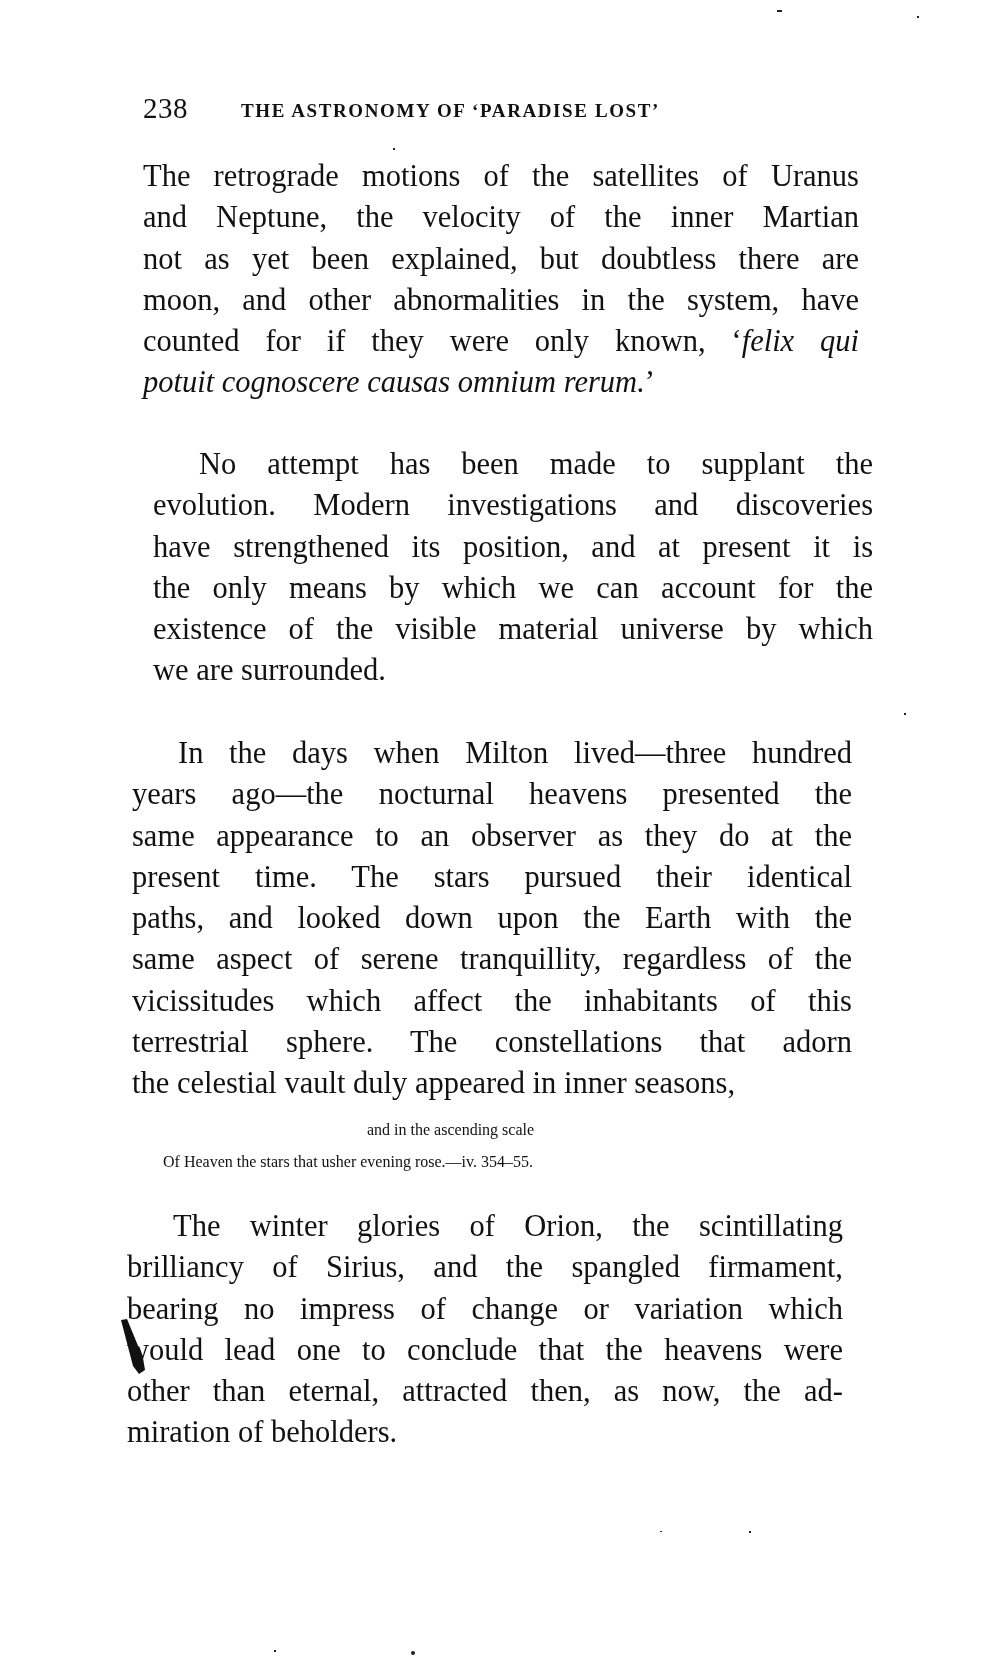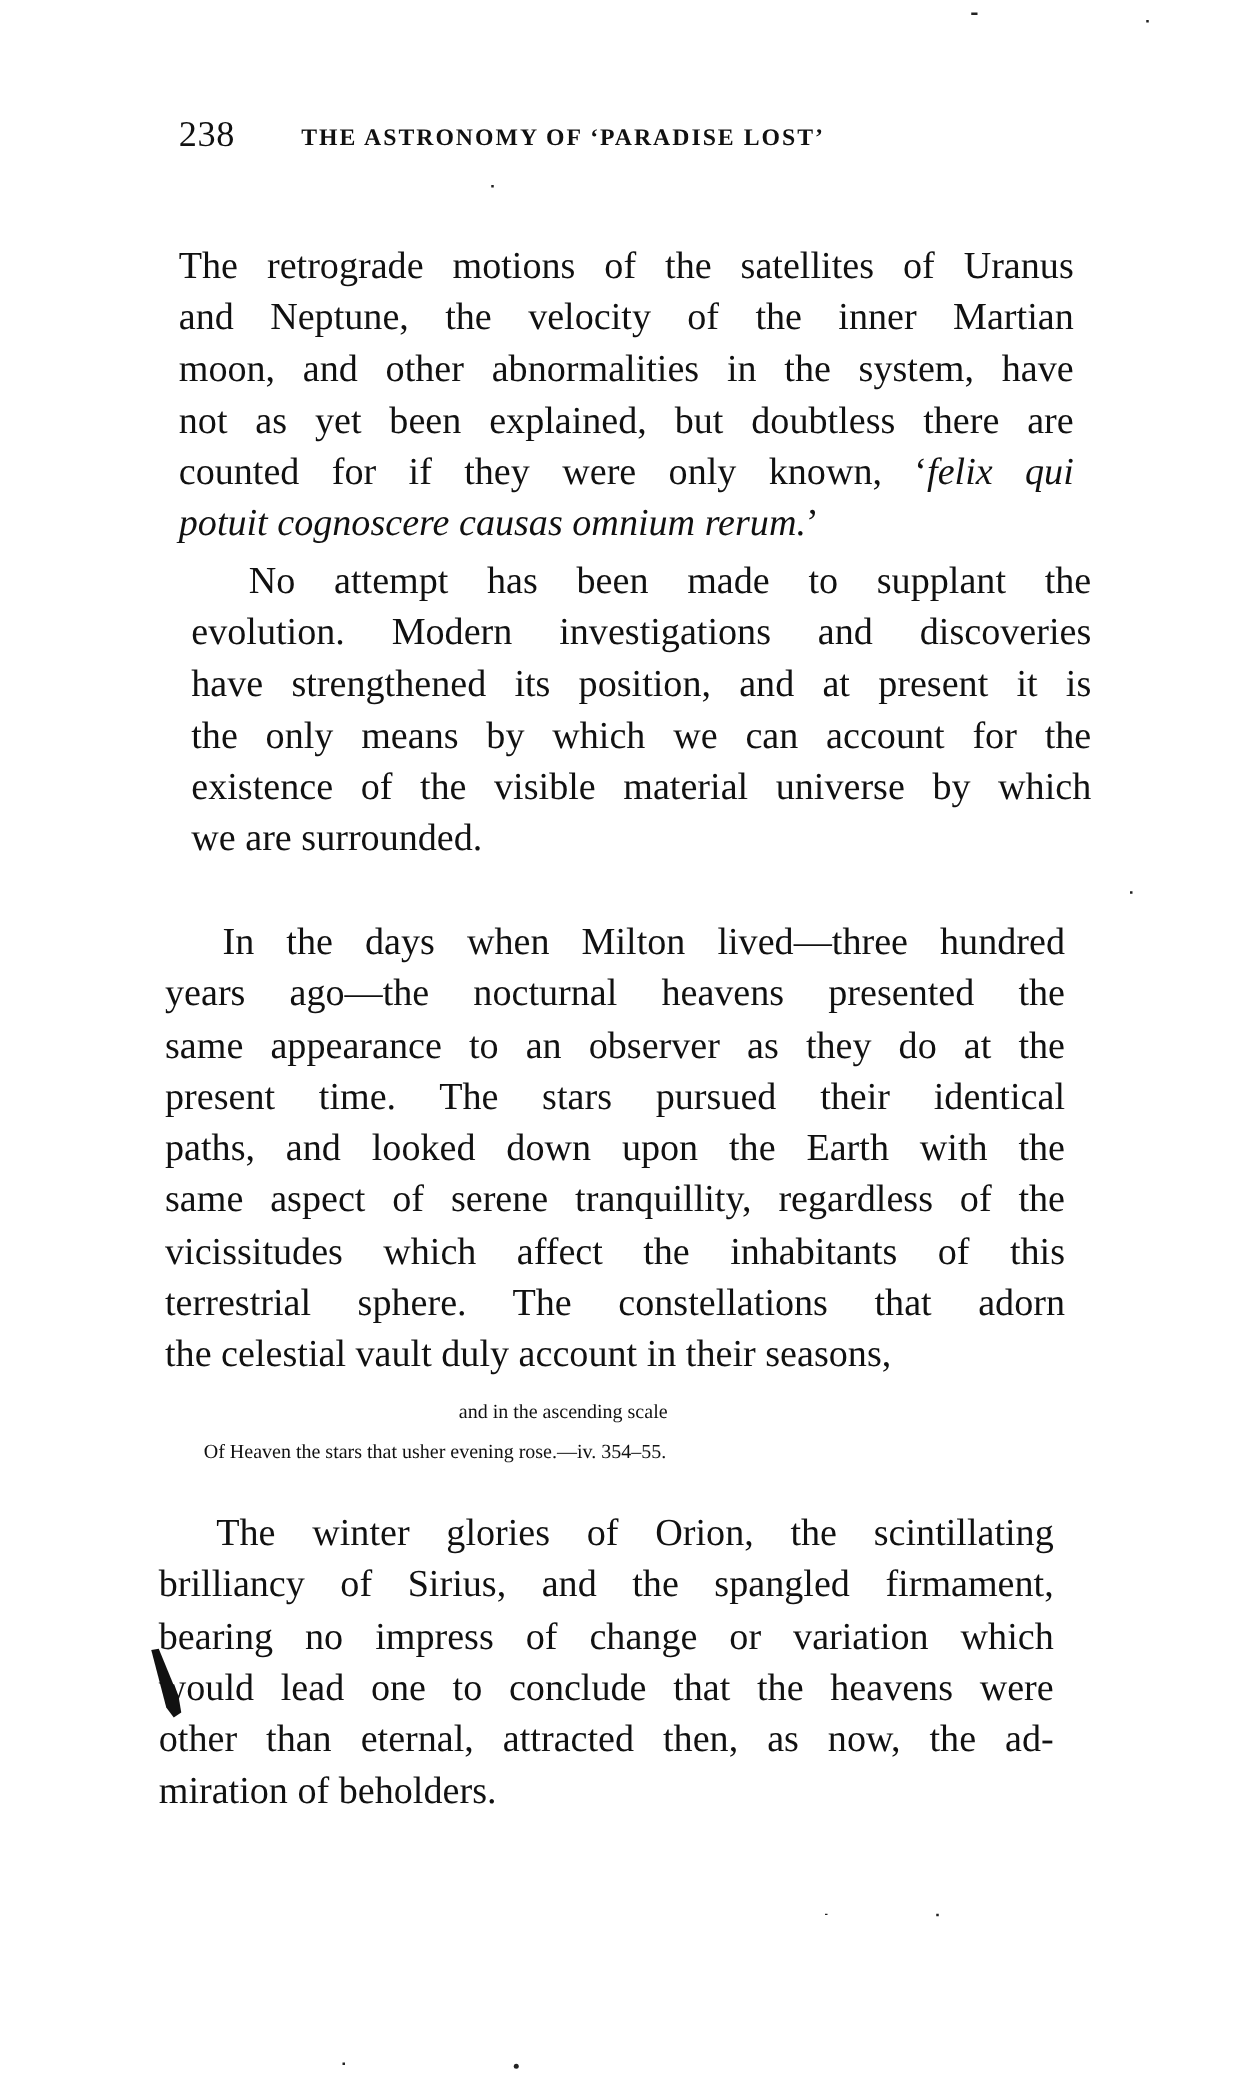--- a/index.html
+++ b/index.html
@@ -64,21 +64,21 @@
     }
     .para .line.last {
       text-align-last: left;
     }
     .para .line.indent {
       padding-left: 46px;
     }
     .italic {
       font-style: italic;
     }
-    #p1 { left: 143px; top: 156px; width: 716px; margin-top: 36px; }
+    #p1 { left: 143px; top: 156px; width: 716px; }
     #p2 { left: 153px; top: 444px; width: 720px; }
     #p3 { left: 132px; top: 733px; width: 720px; }
     #p4 { left: 127px; top: 1186px; width: 716px; margin-top: 20px; }
 
     .quote {
       position: absolute;
       font-family: "Liberation Serif", "DejaVu Serif", serif;
       font-size: 16px;
       line-height: 30px;
       white-space: nowrap;
@@ -104,22 +104,22 @@
 <div class="page">
 
   <div class="running-head">
     <span class="page-number">238</span>
     <span class="running-title">THE ASTRONOMY OF ‘PARADISE LOST’</span>
   </div>
 
   <div class="para" id="p1">
     <span class="line">The retrograde motions of the satellites of Uranus</span>
     <span class="line">and Neptune, the velocity of the inner Martian</span>
+    <span class="line">not as yet been explained, but doubtless there are</span>
     <span class="line">moon, and other abnormalities in the system, have</span>
-    <span class="line">not as yet been explained, but doubtless there are</span>
     <span class="line"><span>counted for if they were only known, ‘</span><span class="italic">felix qui</span></span>
     <span class="line last"><span class="italic">potuit cognoscere causas omnium rerum.</span><span>’</span></span>
   </div>
 
   <div class="para" id="p2">
     <span class="line indent">No attempt has been made to supplant the</span>
     <span class="line">evolution.  Modern investigations and discoveries</span>
     <span class="line">have strengthened its position, and at present it is</span>
     <span class="line">the only means by which we can account for the</span>
     <span class="line">existence of the visible material universe by which</span>
@@ -128,21 +128,21 @@
 
   <div class="para" id="p3">
     <span class="line indent">In the days when Milton lived—three hundred</span>
     <span class="line">years ago—the nocturnal heavens presented the</span>
     <span class="line">same appearance to an observer as they do at the</span>
     <span class="line">present time.  The stars pursued their identical</span>
     <span class="line">paths, and looked down upon the Earth with the</span>
     <span class="line">same aspect of serene tranquillity, regardless of the</span>
     <span class="line">vicissitudes which affect the inhabitants of this</span>
     <span class="line">terrestrial sphere.  The constellations that adorn</span>
-    <span class="line last">the celestial vault duly account in their seasons,</span>
+    <span class="line last">the celestial vault duly appeared in inner seasons,</span>
   </div>
 
   <div class="quote" id="quote-line-1">and in the ascending scale</div>
   <div class="quote" id="quote-line-2">Of Heaven the stars that usher evening rose.—iv. 354–55.</div>
 
   <div class="para" id="p4">
     <span class="line indent">The winter glories of Orion, the scintillating</span>
     <span class="line">brilliancy of Sirius, and the spangled firmament,</span>
     <span class="line">bearing no impress of change or variation which</span>
     <span class="line">would lead one to conclude that the heavens were</span>

